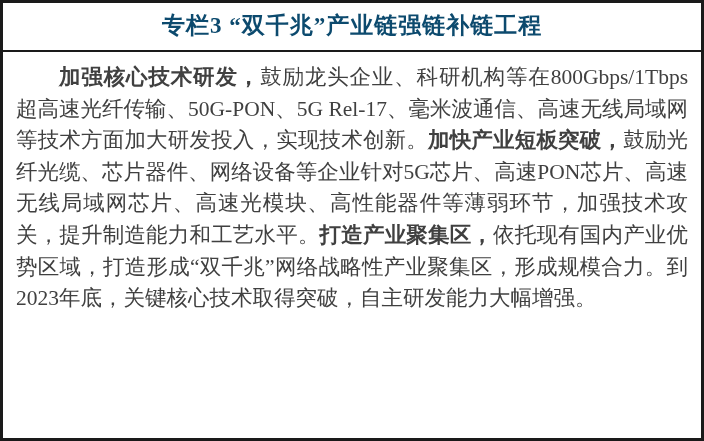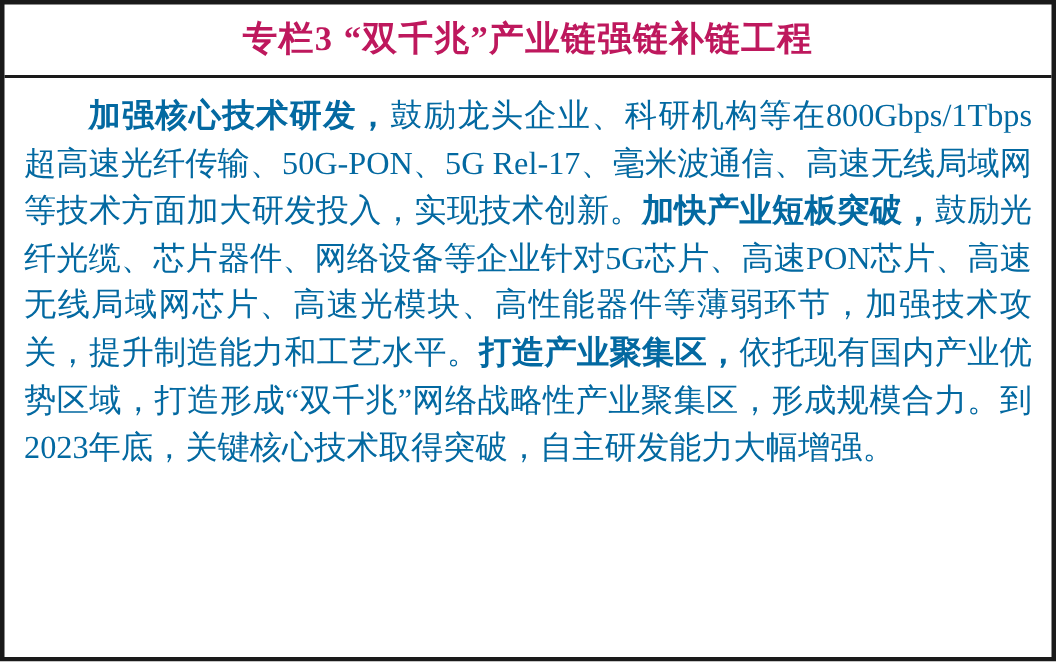--- a/index.html
+++ b/index.html
@@ -27,34 +27,34 @@
     box-sizing: border-box;
     width: 100%;
     border-bottom: 2px solid #1a1a1a;
     padding: 7px 0 9px 0;
     text-align: center;
   }
   .title-text {
     font-size: 23px;
     font-weight: bold;
     letter-spacing: 1px;
-    color: #be185d;
+    color: #0c4a6e;
     font-family: "Liberation Serif", "DejaVu Serif", serif;
     margin-top: 24px;
   }
   .body-area {
     box-sizing: border-box;
     flex: 1;
     padding: 10px 13px 6px 13px;
   }
   .para {
     margin: 0;
     font-size: 21.5px;
     line-height: 1.47;
-    color: #0369a1;
+    color: #404040;
     text-align: justify;
     text-justify: inter-ideograph;
     text-indent: 2em;
     font-family: "Liberation Serif", "DejaVu Serif", serif;
   }
   .para b {
     font-weight: bold;
   }
   .seg {
     white-space: pre-wrap;

